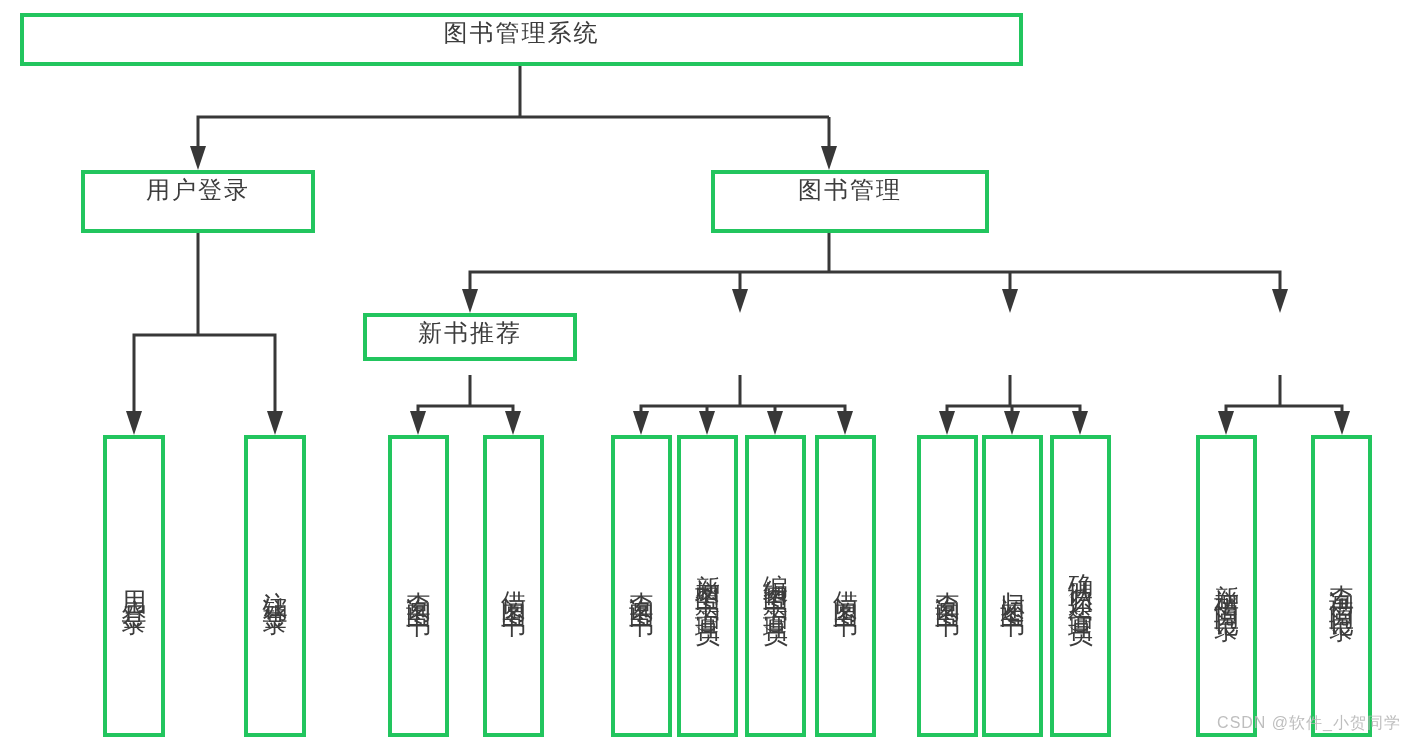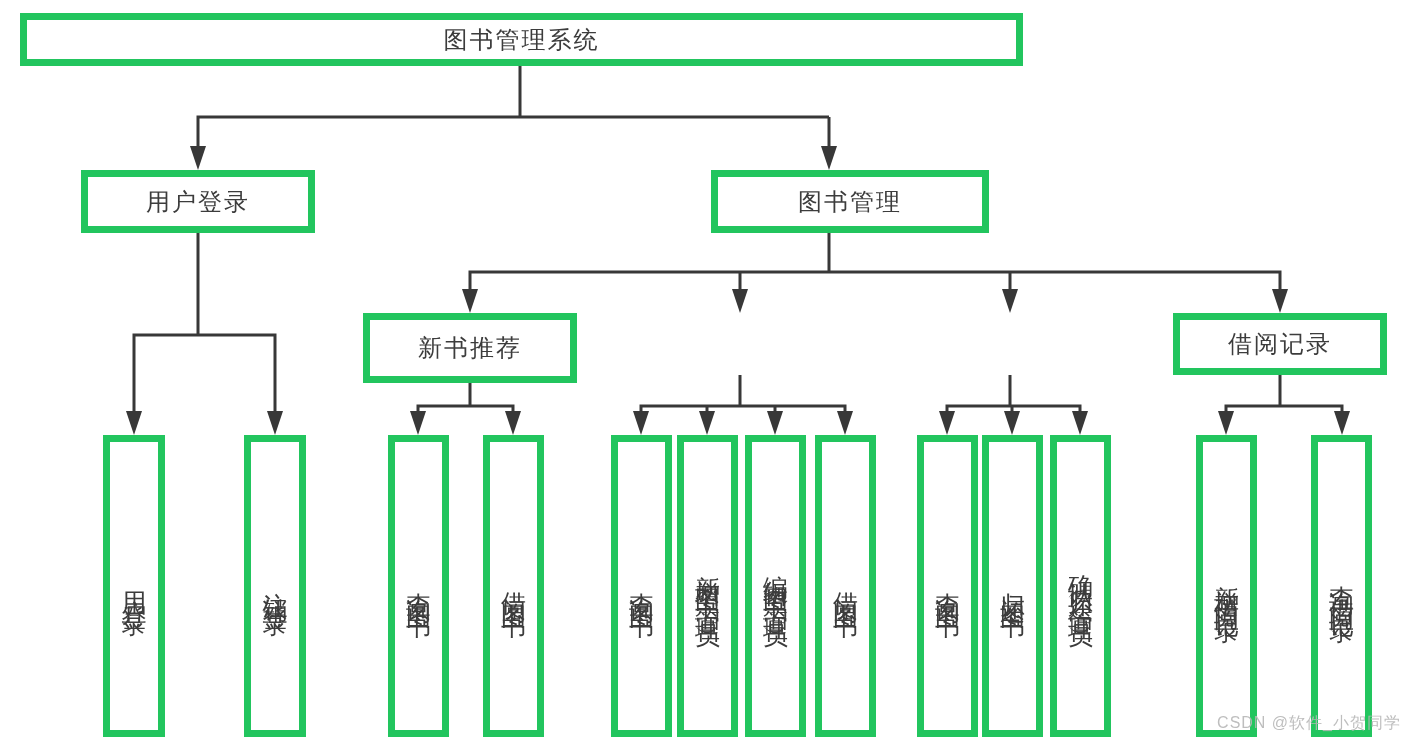--- a/index.html
+++ b/index.html
@@ -14,24 +14,23 @@
   #connectors {
     position: absolute;
     left: 0; top: 0;
     width: 1405px; height: 747px;
     z-index: 0;
   }
   .box {
     position: absolute;
     box-sizing: border-box;
     background: #ffffff;
-    border: 7px solid #22c55e;
+    border: 4px solid #22c55e;
     color: #3c3c3c;
     display: flex;
-    align-items: center;
     justify-content: center;
     z-index: 1;
     text-align: center;
   }
   .h-box { font-size: 24px; letter-spacing: 2px; }
   .v-box { font-size: 25px; }
   .v-box .v-label {
     writing-mode: vertical-rl;
     text-orientation: mixed;
     letter-spacing: 7px;
@@ -101,25 +100,22 @@
     <span>图书管理系统</span>
   </div>
 
   <div class="box h-box" style="left:81px; top:170px; width:234px; height:63px">
     <span>用户登录</span>
   </div>
   <div class="box h-box" style="left:711px; top:170px; width:278px; height:63px">
     <span>图书管理</span>
   </div>
 
-  <div class="box h-box" style="left:363px; top:313px; width:214px; height:70px">
+  <div class="box h-box" style="left:363px; top:313px; width:214px; height:48px">
     <span>新书推荐</span>
-  </div>
-  <div class="box h-box" style="left:1173px; top:313px; width:214px; height:62px">
-    <span>借阅记录</span>
   </div>
 
   <div class="box v-box" style="left:103px; top:435px; width:62px; height:302px">
     <span class="v-label">用户登录</span>
   </div>
   <div class="box v-box" style="left:244px; top:435px; width:62px; height:302px">
     <span class="v-label">注销登录</span>
   </div>
 
   <div class="box v-box" style="left:388px; top:435px; width:61px; height:302px">

